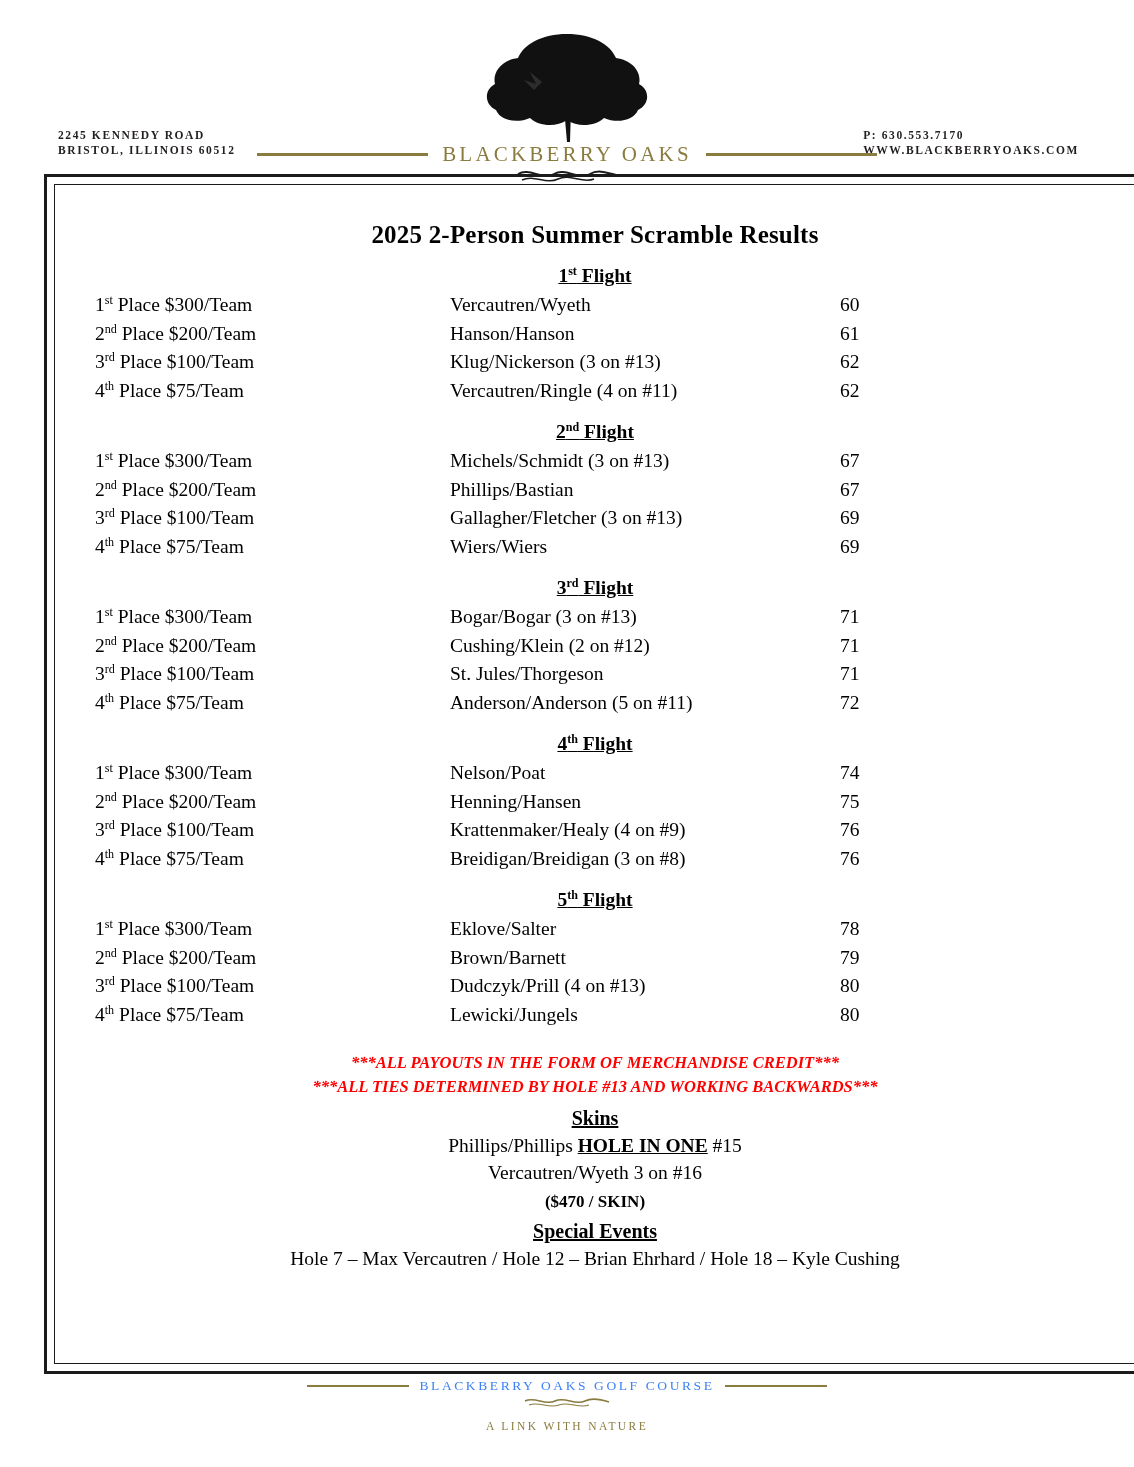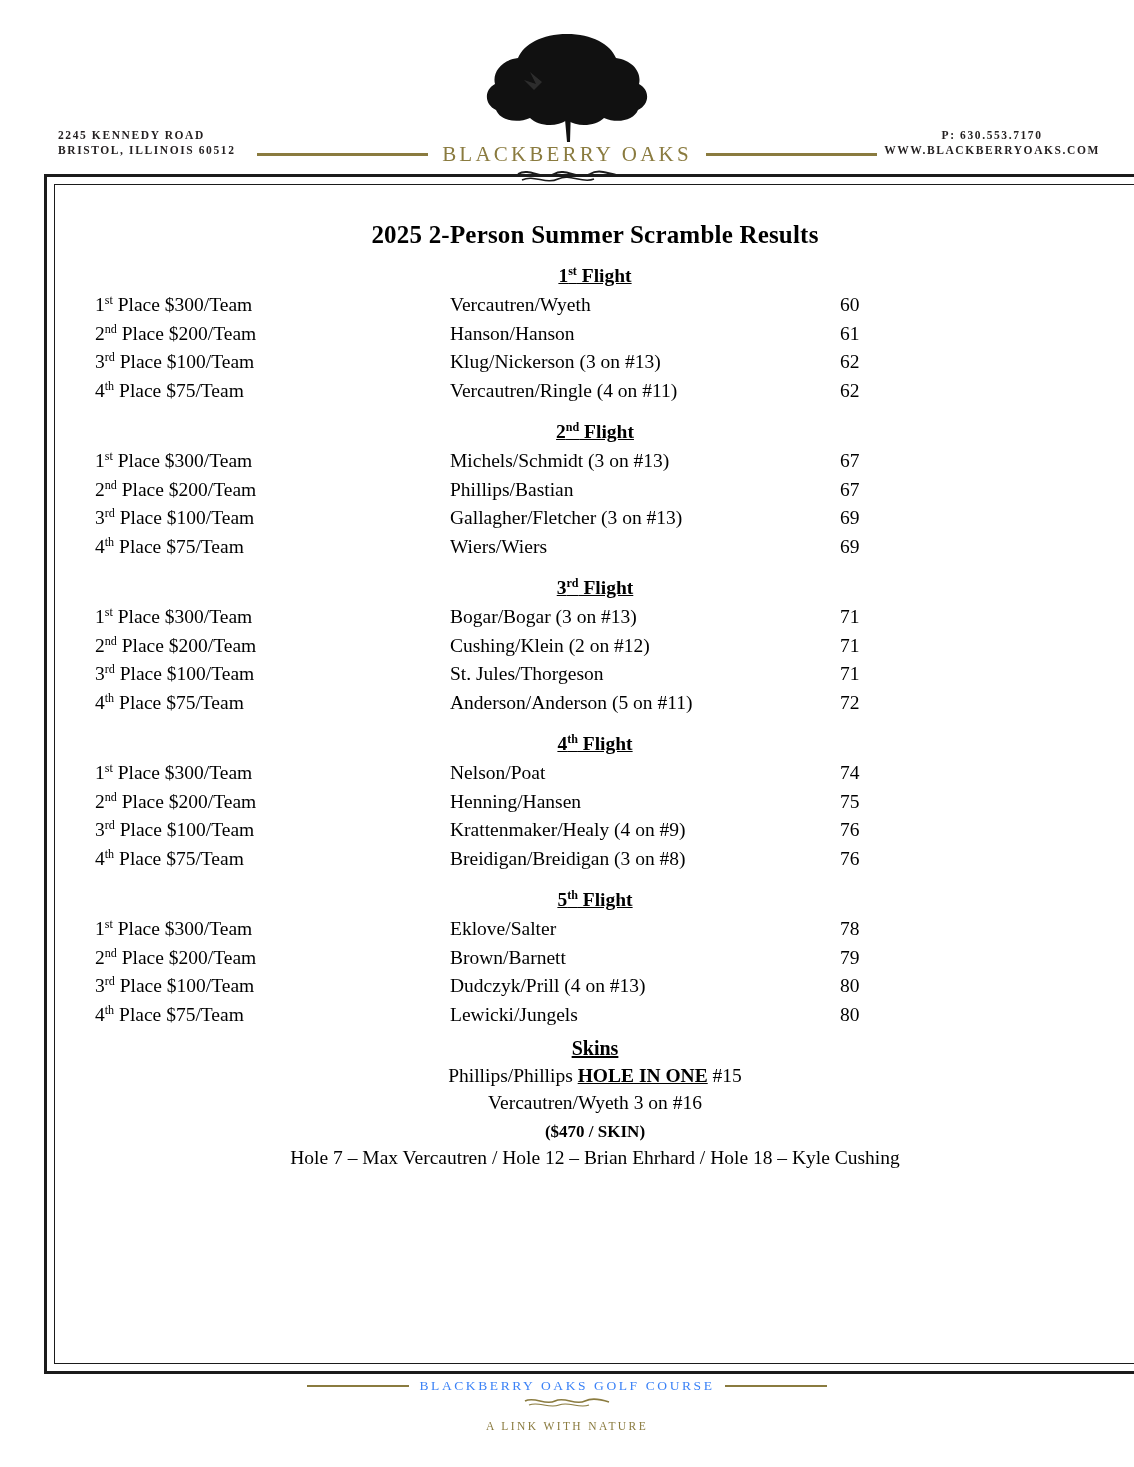--- a/index.html
+++ b/index.html
@@ -27,23 +27,23 @@
     top: 128px;
     font-family: "Liberation Serif", serif;
     font-size: 11.5px;
     letter-spacing: 1.6px;
     line-height: 15px;
     color: #231f20;
     font-weight: bold;
   }
   .addr-right {
     position: absolute;
-    right: 34px;
+    right: 55px;
     top: 128px;
-    text-align: center;
+    text-align: left;
     font-family: "Liberation Serif", serif;
     font-size: 11.5px;
     letter-spacing: 1.6px;
     line-height: 15px;
     color: #231f20;
     font-weight: bold;
   }
   .logo-wrap {
     position: absolute;
     left: 0;
@@ -369,28 +369,33 @@
           <td class="score">80</td>
         </tr>
         <tr>
           <td class="place"><span>4</span><sup>th</sup><span> Place  $75/Team</span></td>
           <td class="team">Lewicki/Jungels</td>
           <td class="score">80</td>
         </tr>
       </tbody>
     </table>
 
+    <div class="notes">
+      <div>***ALL PAYOUTS IN THE FORM OF MERCHANDISE CREDIT***</div>
+      <div>***ALL TIES DETERMINED BY HOLE #13 AND WORKING BACKWARDS***</div>
+    </div>
 
     <div class="section-head">Skins</div>
     <div class="center-line">
       <span>Phillips/Phillips  </span><span class="hio">HOLE IN ONE</span><span> #15</span>
     </div>
     <div class="center-line">Vercautren/Wyeth  3 on #16</div>
     <div class="center-strong">($470 / SKIN)</div>
 
+    <div class="section-head">Special Events</div>
     <div class="center-line">Hole 7 – Max Vercautren  /  Hole 12 – Brian Ehrhard  /  Hole 18 – Kyle Cushing</div>
 
   </div>
 </div>
 
 <div class="footer">
   <div class="footer-row">
     <div class="footer-rule"></div>
     <div class="footer-name">BLACKBERRY OAKS GOLF COURSE</div>
     <div class="footer-rule"></div>

